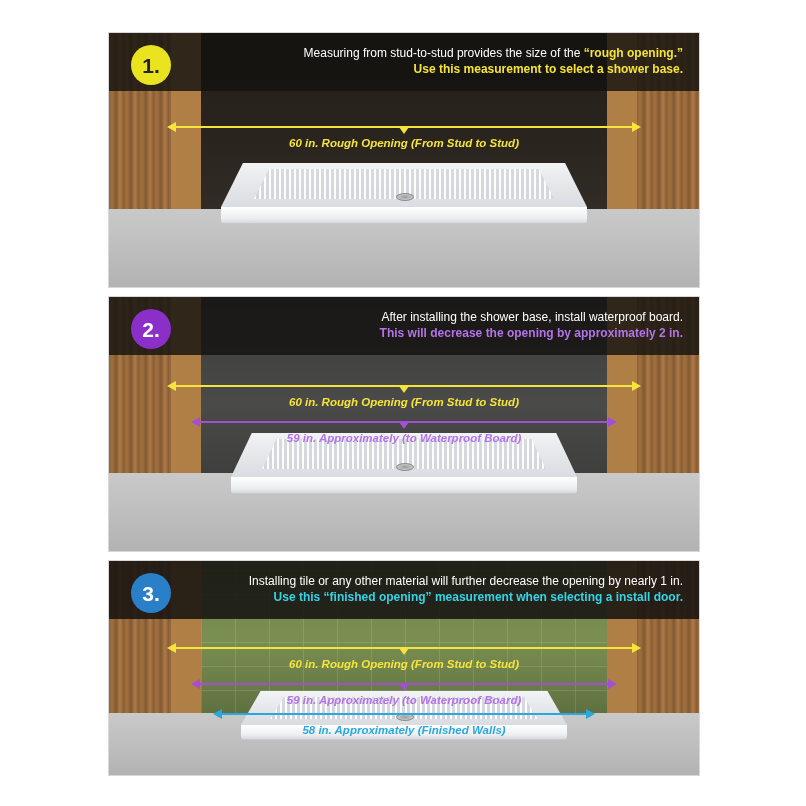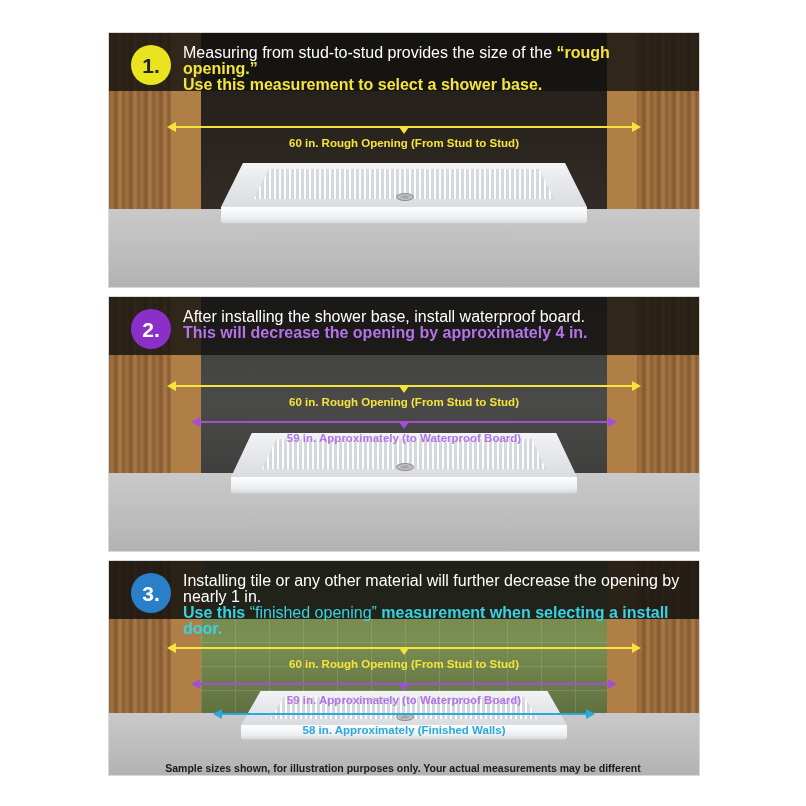--- a/index.html
+++ b/index.html
@@ -153,27 +153,28 @@
     line-height: 1;
   }
   .badge-2 { color: #fff; }
   .badge-3 { color: #fff; }
 
   .step-text {
     position: absolute;
     left: 74px;
     right: 16px;
     top: 12px;
-    font-size: 16px;
+    font-size: 12px;
     line-height: 16px;
+    text-align: right;
   }
   .step-text .l1 { color: #ffffff; font-weight: normal; }
   .step-text .l2 { font-weight: bold; }
   .hl-yellow { color: #f5e43b; font-weight: bold; }
-  .hl-cyan   { color: #36d3e6; font-weight: normal; margin-top: 12px; }
+  .hl-cyan   { color: #36d3e6; font-weight: bold; margin-top: 12px; }
 
   
   .tray {
     position: absolute;
     left: 112px;
     right: 112px;
   }
   .tray-top {
     position: absolute;
     left: 0; right: 0; top: 0;
@@ -241,20 +242,21 @@
     border-left: 5px solid transparent;
     border-right: 5px solid transparent;
   }
   .dimlabel {
     position: absolute;
     width: 100%;
     text-align: center;
     font-size: 11.5px;
     font-weight: bold;
     white-space: nowrap;
+    font-style: italic;
   }
 
   
   .footnote {
     position: absolute;
     left: 108px;
     top: 762px;
     width: 590px;
     text-align: center;
     font-size: 10.5px;
@@ -319,21 +321,21 @@
         </div>
         <div class="tray-front"></div>
         <div class="drain" style="left:50%; margin-left:-8px; top:30px;"></div>
       </div>
     </div>
 
     <div class="step-head"></div>
     <div class="badge badge-2" style="background:#8b2fc9;">2.</div>
     <div class="step-text">
       <div class="l1">After installing the shower base, install waterproof board.</div>
-      <div class="l2" style="color:#b473e8;">This will decrease the opening by approximately 4 in.</div>
+      <div class="l2" style="color:#b473e8;">This will decrease the opening by approximately 2 in.</div>
     </div>
 
     <div class="dimline" style="left:58px; right:58px; top:88px;">
       <div class="bar" style="background:#f5e43b;"></div>
       <div class="arrow-l" style="border-right:9px solid #f5e43b;"></div>
       <div class="arrow-r" style="border-left:9px solid #f5e43b;"></div>
       <div class="tick" style="border-top:7px solid #f5e43b;"></div>
       <div class="dimlabel" style="top:11px; color:#f5e43b;">60 in. Rough Opening (From Stud to Stud)</div>
     </div>
 
@@ -390,14 +392,13 @@
     </div>
 
     <div class="dimline" style="left:104px; right:104px; top:152px;">
       <div class="bar" style="background:#29a8e0;"></div>
       <div class="arrow-l" style="border-right:9px solid #29a8e0;"></div>
       <div class="arrow-r" style="border-left:9px solid #29a8e0;"></div>
       <div class="dimlabel" style="top:11px; color:#29a8e0;">58 in. Approximately (Finished Walls)</div>
     </div>
   </div>
 
-  <div class="footnote">Sample sizes shown, for illustration purposes only. Your actual measurements may be different</div>
 </div>
 
 </body></html>

